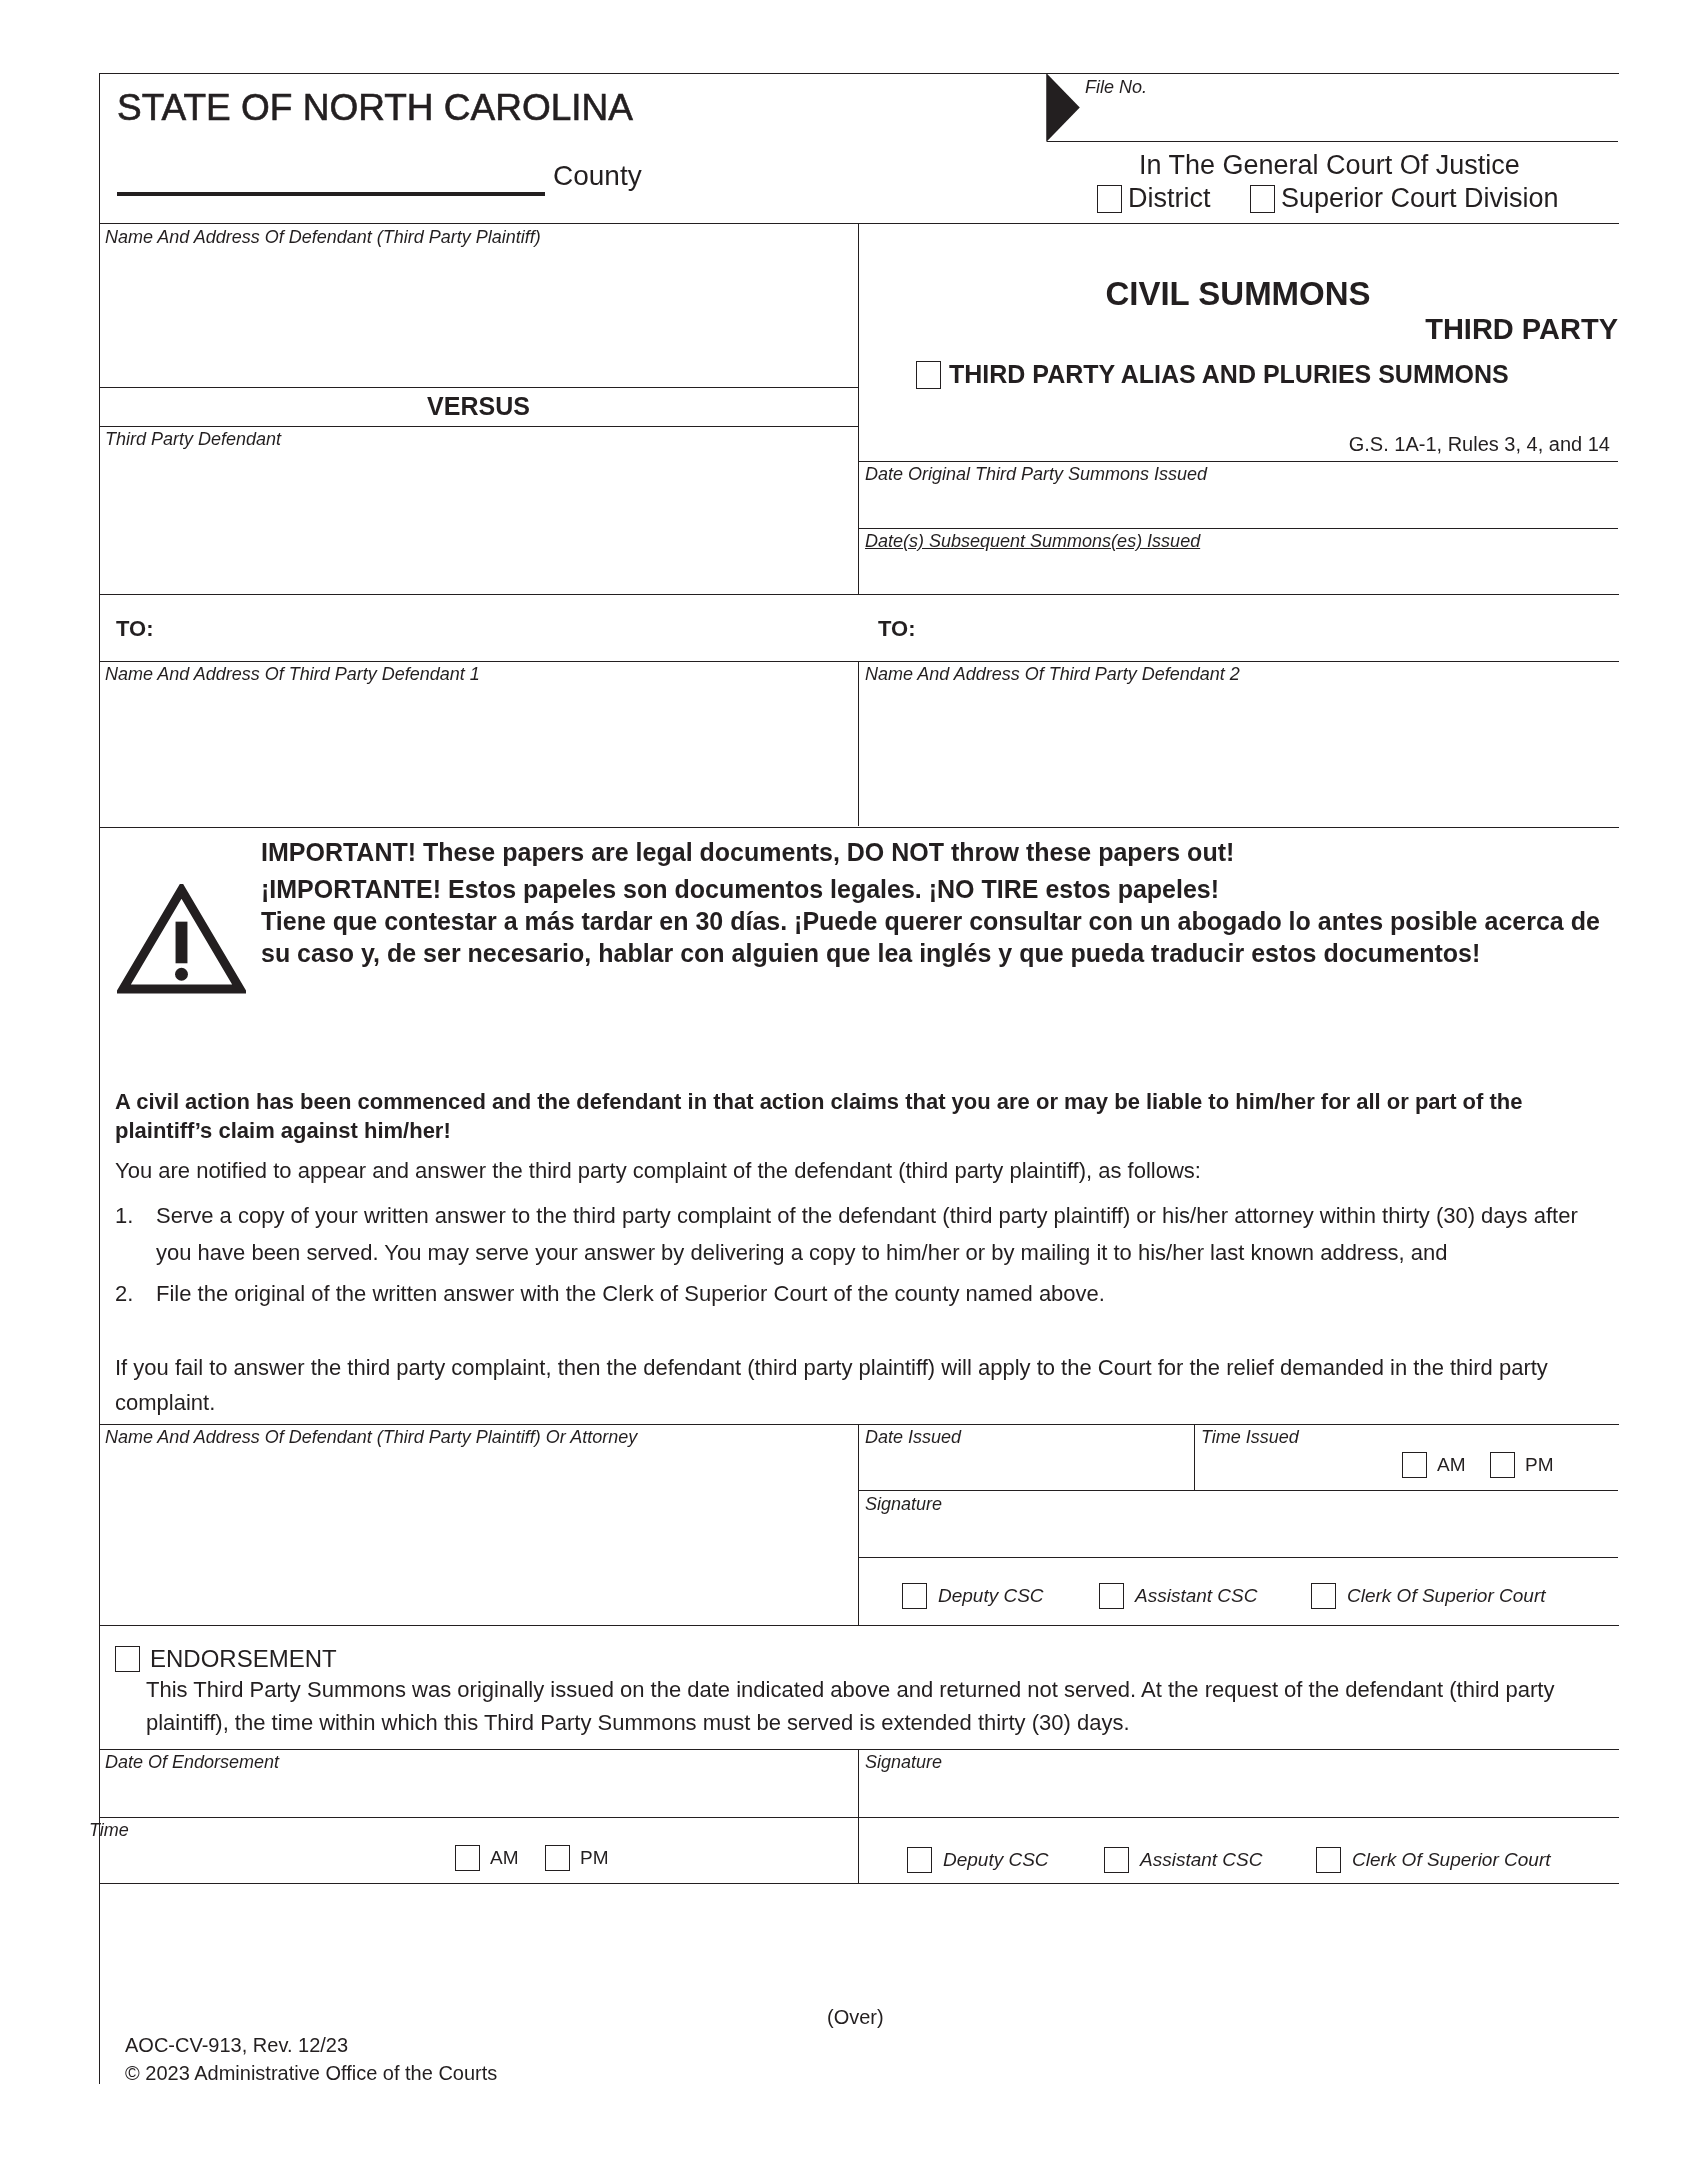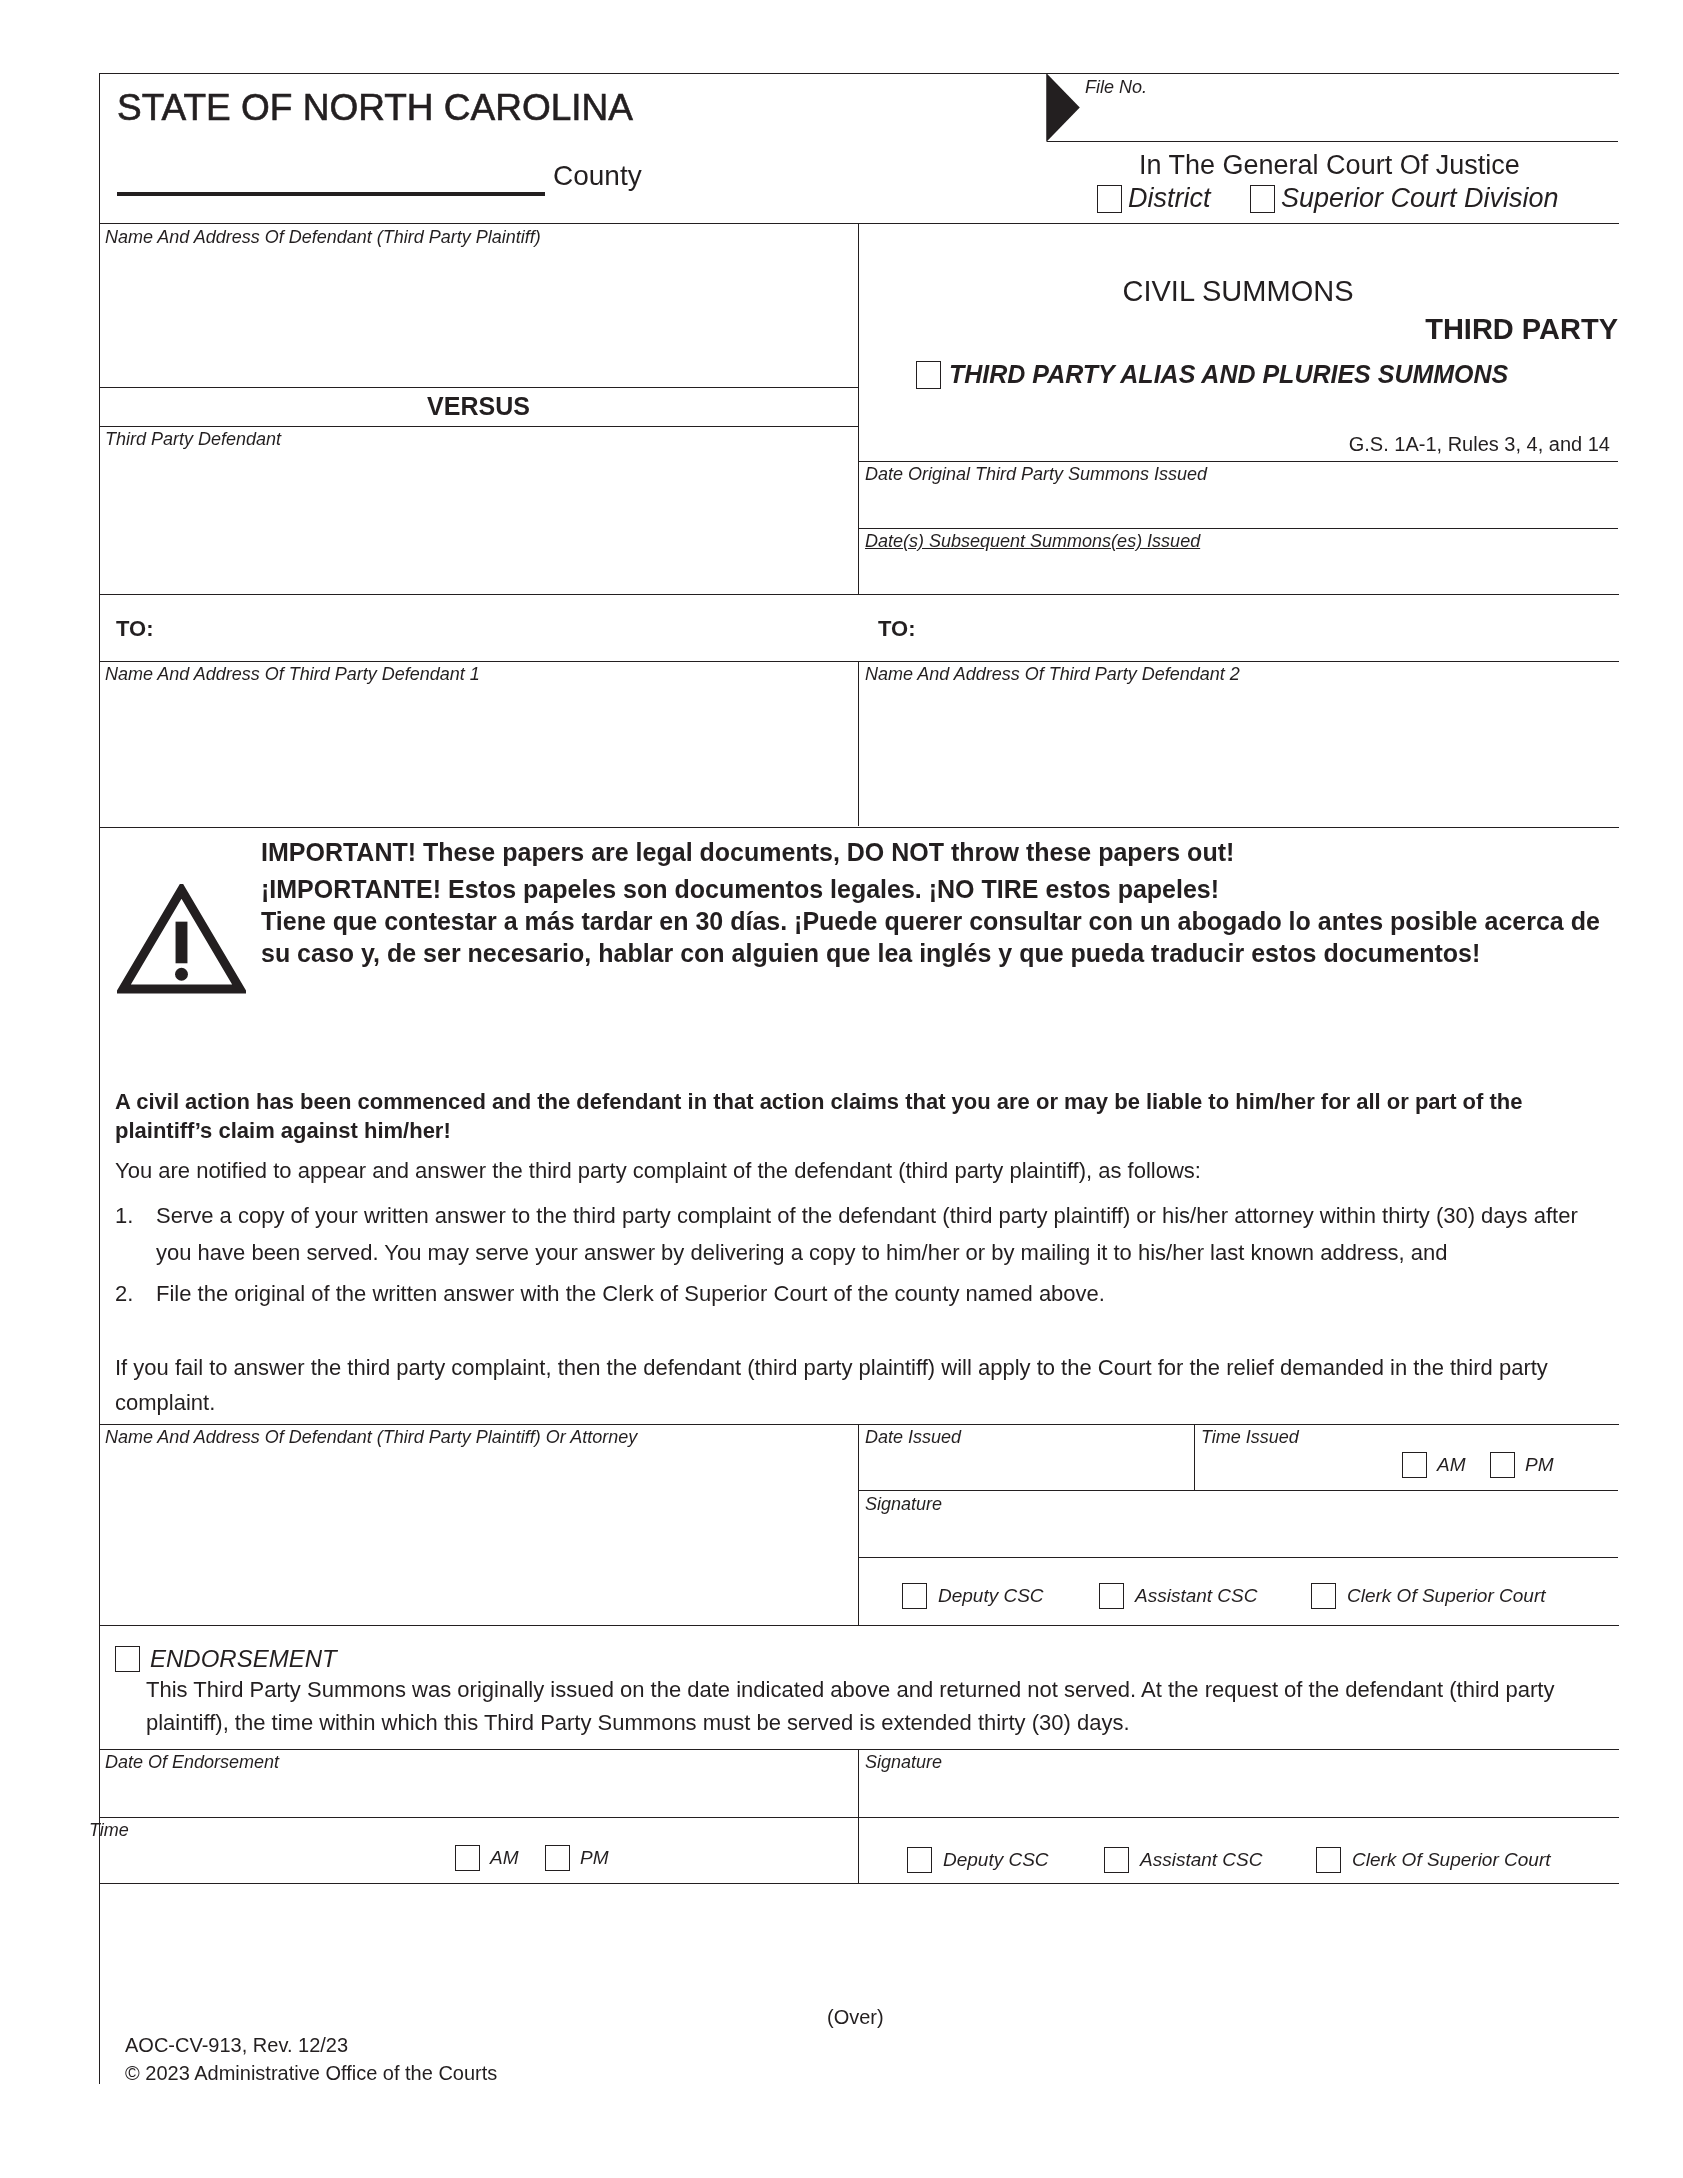--- a/index.html
+++ b/index.html
@@ -2,21 +2,21 @@
 <html><head>
 <meta charset="utf-8">
 <style>
   html, body { margin:0; padding:0; background:#ffffff; }
   body { width:1683px; height:2178px; position:relative; overflow:hidden; color:#231f20; font-family:"Liberation Sans", sans-serif; }
   .abs { position:absolute; }
   .hl { position:absolute; height:0; border-top:1.5px solid #231f20; }
   .vl { position:absolute; width:0; border-left:1.5px solid #231f20; }
   .lbl { position:absolute; font-style:italic; font-size:18px; color:#231f20; white-space:nowrap; }
   .cb { display:inline-block; width:22px; height:22px; border:1.5px solid #231f20; box-sizing:border-box; background:#fff; vertical-align:middle; }
-  .cbrow { position:absolute; display:flex; align-items:center; white-space:nowrap;font-style:italic; }
+  .cbrow { position:absolute; display:flex; align-items:center; white-space:nowrap; }
   .cbrow .txt { margin-left:10px; }
   .bold { font-weight:bold; }
   .para { position:absolute; font-size:22px; line-height:33px; }
   .warn { position:absolute; left:261px; top:836px; width:1366px; font-weight:bold; font-size:25px; line-height:32px; }
   .warn p { margin:0; }
   .warn p + p { margin-top:5px; }
 </style>
 </head>
 <body>
 
@@ -65,21 +65,21 @@
   <span class="cb" style="width:25px;height:28px;"></span>
   <span class="txt" style="margin-left:6px;">Superior Court Division</span>
 </div>
 
 <div class="lbl" style="left:105px; top:227px;">Name And Address Of Defendant (Third Party Plaintiff)</div>
 <div class="abs" style="left:105px; top:249px; width:747px; height:133px;"></div>
 <div class="abs" style="left:99px; top:392px; width:759px; text-align:center; font-size:25px; font-weight:bold;">VERSUS</div>
 <div class="lbl" style="left:105px; top:429px;">Third Party Defendant</div>
 <div class="abs" style="left:105px; top:451px; width:747px; height:139px;"></div>
 
-<div class="abs" style="left:858px; top:275px; width:760px; text-align:center; font-size:29px; font-weight:normal; padding-left:0; transform:translateX(0px);">CIVIL SUMMONS</div>
+<div class="abs" style="left:858px; top:275px; width:760px; text-align:center; font-size:33px; font-weight:bold; padding-left:0; transform:translateX(0px);">CIVIL SUMMONS</div>
 <div class="abs" style="left:858px; top:313px; width:760px; text-align:right; font-size:29px; font-weight:bold;">THIRD PARTY</div>
 <div class="cbrow" style="left:916px; top:360px; font-size:25px; font-weight:bold;">
   <span class="cb" style="width:25px;height:28px;"></span>
   <span class="txt" style="margin-left:8px;">THIRD PARTY ALIAS AND PLURIES SUMMONS</span>
 </div>
 <div class="abs" style="right:73px; top:433px; font-size:20px;">G.S. 1A-1, Rules 3, 4, and 14</div>
 <div class="lbl" style="left:865px; top:464px;">Date Original Third Party Summons Issued</div>
 <div class="abs" style="left:865px; top:487px; width:747px; height:38px;"></div>
 <div class="lbl" style="left:865px; top:531px;text-decoration:underline;">Date(s) Subsequent Summons(es) Issued</div>
 <div class="abs" style="left:865px; top:553px; width:747px; height:38px;"></div>

